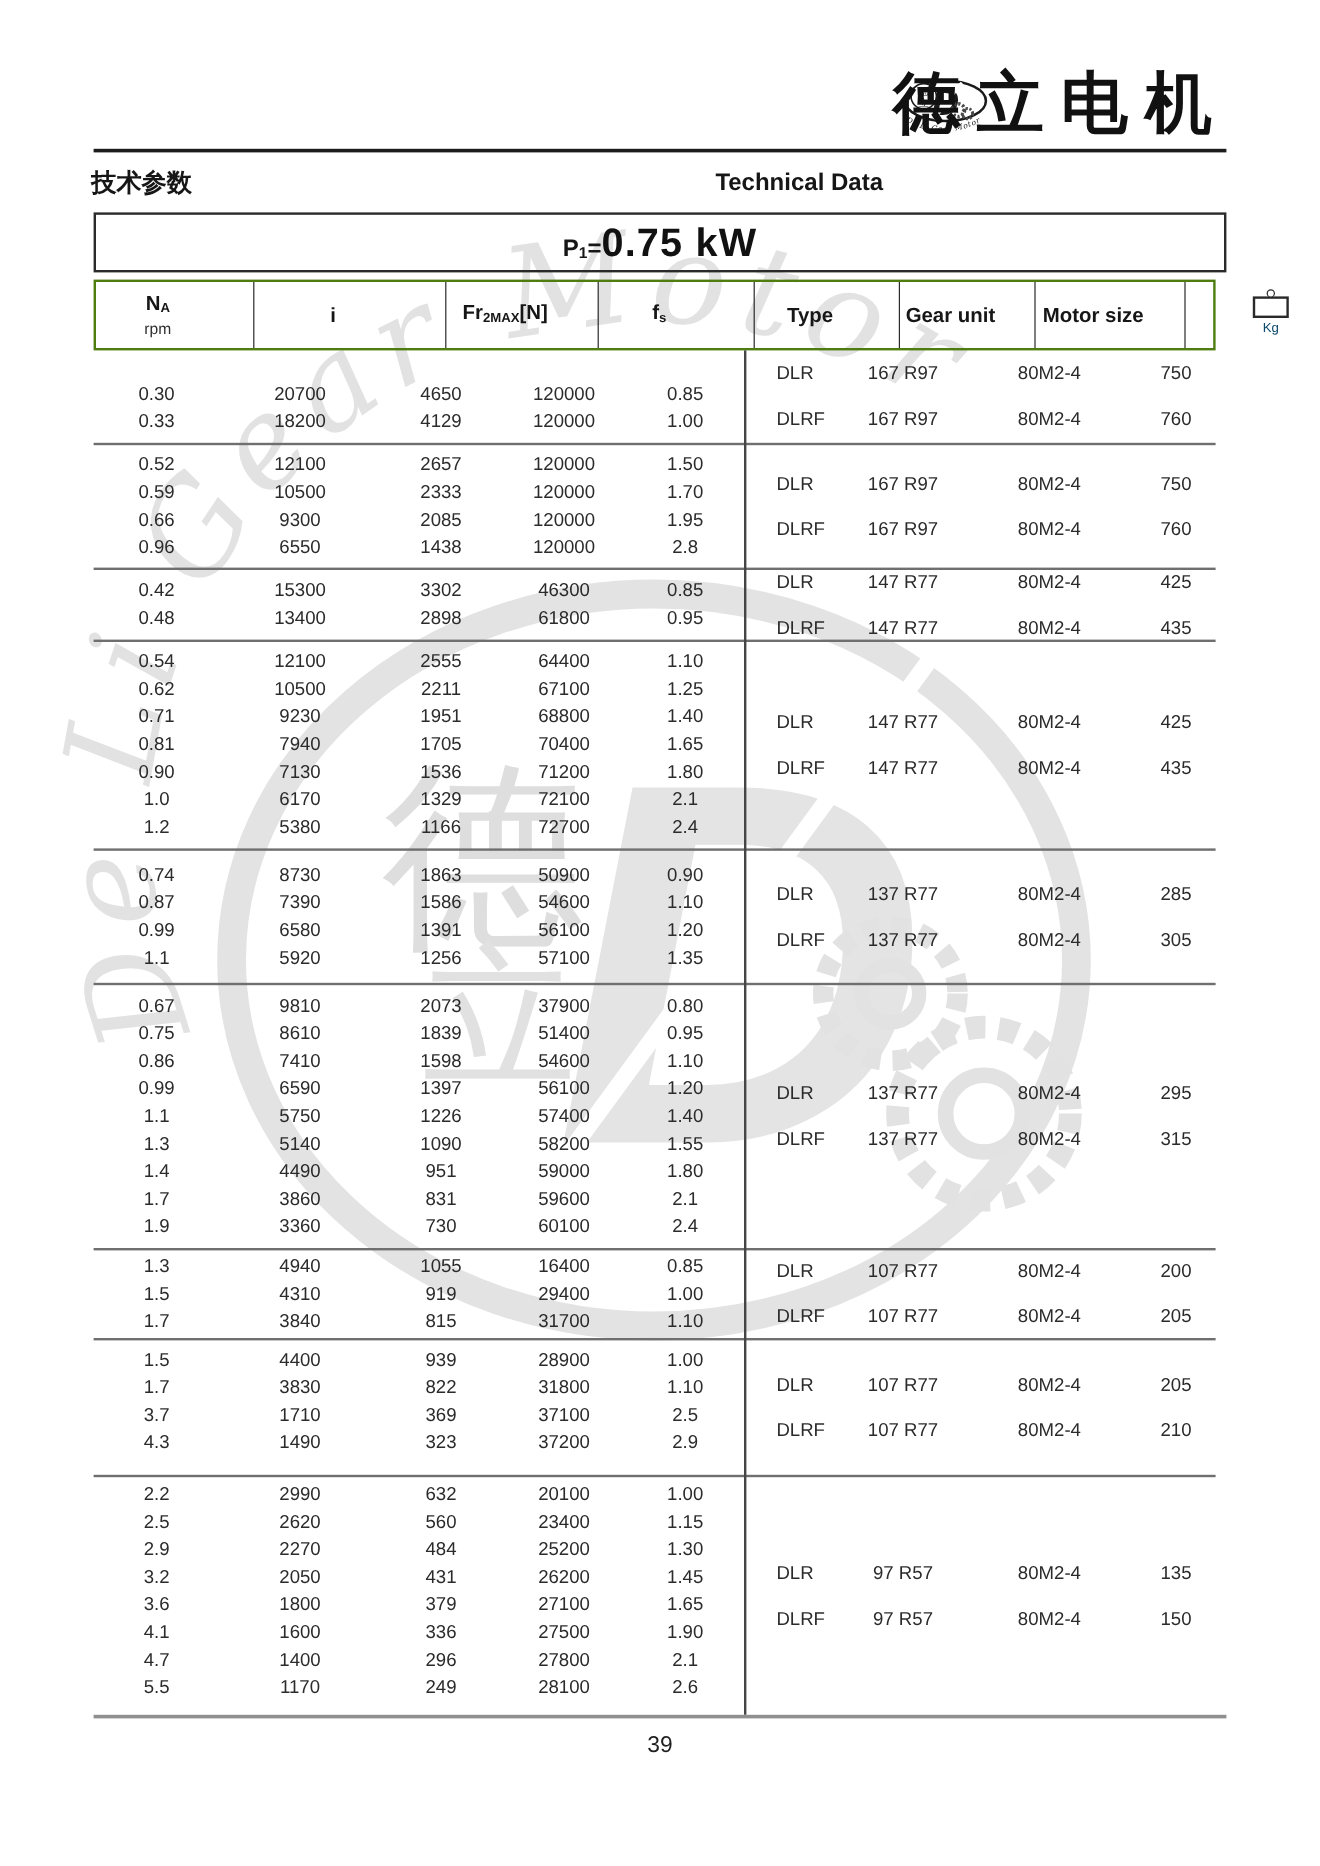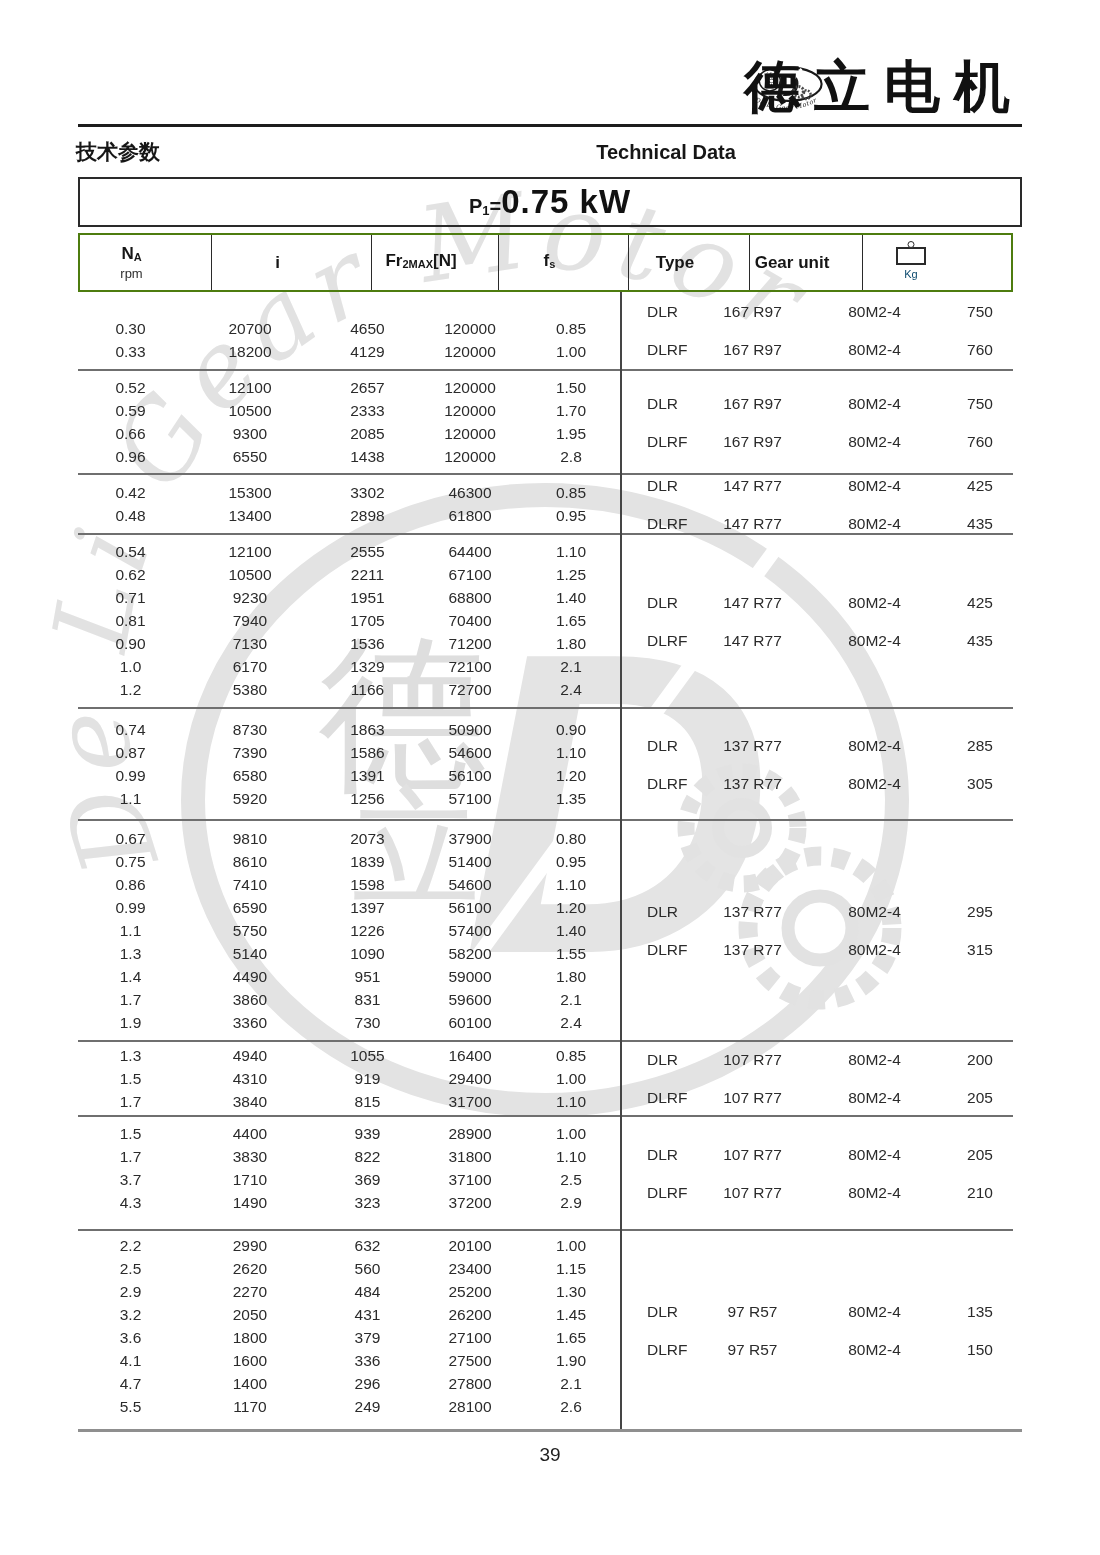--- a/index.html
+++ b/index.html
@@ -131,20 +131,23 @@
     <div class="hcell">
       <div class="hmain"><span>f</span><sub>s</sub></div>
     </div>
     <div class="hcell">
       <div class="hmain">Type</div>
     </div>
     <div class="hcell">
       <div class="hmain">Gear unit</div>
     </div>
     <div class="hcell">
+      <div class="hmain">Motor size</div>
+    </div>
+    <div class="hcell">
       <div class="kgicon">
           <span class="knob"></span>
         </div>
       <div class="kglabel">Kg</div>
     </div>
   </div>
 
   <div class="tbody">
       <div class="group g1">
         <div class="gleft">

